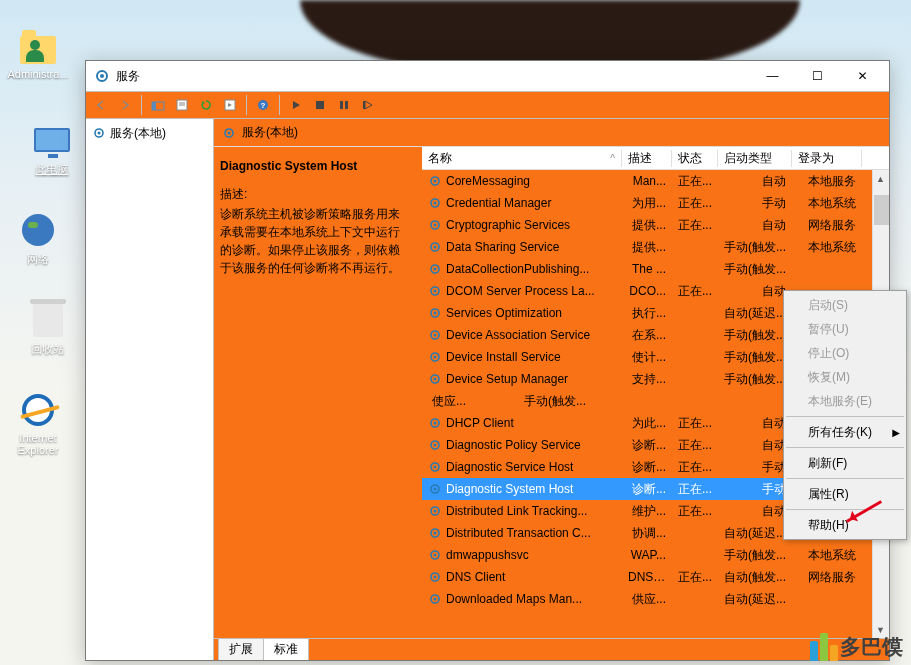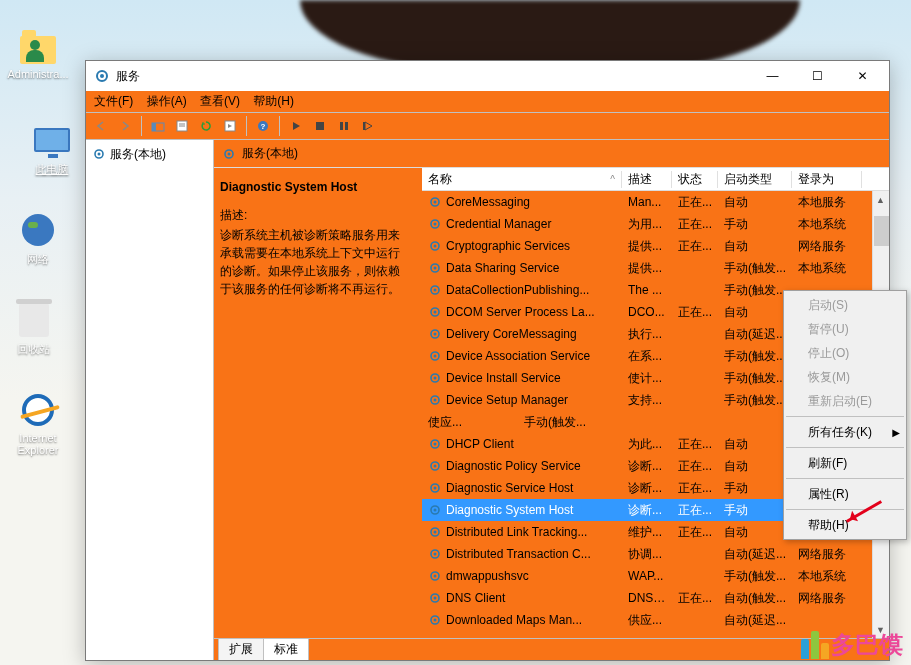--- a/index.html
+++ b/index.html
@@ -31,21 +31,21 @@
 }
 .desktop-icon .ico {
   width: 40px; height: 40px;
   margin: 0 auto 2px;
   display: flex; align-items: center; justify-content: center;
 }
 .desktop-icon .lbl { text-shadow: 0 1px 2px rgba(0,0,0,.6); word-break: break-all; }
 .di-admin { top: 26px; left: 6px; }
 .di-pc    { top: 120px; left: 20px; text-decoration: underline; }
 .di-net   { top: 210px; left: 6px; }
-.di-bin   { top: 300px; left: 2px; }
+.di-bin   { top: 300px; left: 16px; }
 .di-ie    { top: 390px; left: 6px; }
 
 .ico-folder { width:36px;height:28px;background:#ffd76a;border-radius:2px;position:relative;margin-top:8px;}
 .ico-folder:before{content:"";position:absolute;top:-6px;left:2px;width:14px;height:6px;background:#ffd76a;border-radius:2px 2px 0 0;}
 .ico-folder .head{position:absolute;top:4px;left:10px;width:10px;height:10px;background:#2a8a4a;border-radius:50%;}
 .ico-folder .body{position:absolute;top:14px;left:6px;width:18px;height:12px;background:#2a8a4a;border-radius:8px 8px 0 0;}
 .ico-monitor{width:36px;height:24px;border:2px solid #3a78c0;background:#6fb0e8;border-radius:2px;position:relative;}
 .ico-monitor:after{content:"";position:absolute;left:12px;top:24px;width:10px;height:4px;background:#3a78c0;}
 .ico-globe{width:32px;height:32px;border-radius:50%;background:#3a78c0;position:relative;}
 .ico-globe:after{content:"";position:absolute;top:8px;left:6px;width:10px;height:6px;background:#6ab04c;border-radius:3px;}
@@ -108,21 +108,21 @@
   border-bottom:1px solid #dcdcdc;background:#fff;
   font-size:12px;
 }
 .col-headers .ch{padding:0 6px;border-right:1px solid #e0e0e0;white-space:nowrap;overflow:hidden;}
 .ch-name{flex:0 0 200px;display:flex;justify-content:space-between;align-items:center;}
 .ch-desc{flex:0 0 50px;}
 .ch-stat{flex:0 0 46px;}
 .ch-start{flex:0 0 74px;}
 .ch-logon{flex:0 0 70px;}
 .rows{flex:1;overflow-y:auto;overflow-x:hidden;}
-.row{display:flex;height:22px;align-items:center;font-size:12px;cursor:pointer;}
+.row{display:flex;height:22px;align-items:center;font-size:12px;cursor:pointer;text-align:right;}
 .row.selected{background:#3399ff;color:#fff;}
 .row .cell{padding:0 6px;white-space:nowrap;overflow:hidden;text-overflow:ellipsis;}
 .c-name{flex:0 0 200px;display:flex;align-items:center;gap:4px;}
 .c-desc{flex:0 0 50px;}
 .c-stat{flex:0 0 46px;}
 .c-start{flex:0 0 74px;}
 .c-logon{flex:0 0 70px;}
 .gear-icon{width:14px;height:14px;display:inline-block;flex-shrink:0;}
 .scrollbar{width:17px;background:#f0f0f0;border-left:1px solid #dcdcdc;position:absolute;right:0;top:23px;bottom:0;}
 .scroll-thumb{width:15px;height:30px;background:#cdcdcd;margin:1px;position:absolute;top:24px;}
@@ -162,21 +162,21 @@
 .watermark{
   position:absolute;bottom:4px;right:8px;
   display:flex;align-items:center;gap:2px;
   z-index:5;
 }
 .wm-bars{display:flex;gap:2px;align-items:flex-end;}
 .wm-bar{width:8px;border-radius:2px 2px 0 0;}
 .wm-b1{height:20px;background:#2aa0d8;}
 .wm-b2{height:28px;background:#8dc63f;}
 .wm-b3{height:16px;background:#f5a623;}
-.wm-text{font-size:24px;font-weight:bold;color:#ec4899;font-family:"KaiTi","STKaiti",serif;}
+.wm-text{font-size:21px;font-weight:bold;color:#404040;font-family:"KaiTi","STKaiti",serif;}
 
 svg{display:block;}
 </style>
 </head>
 <body>
 
 <div class="hair"></div>
 
 <div class="desktop-icon di-admin">
   <div class="ico">
@@ -220,26 +220,20 @@
           <circle cx="8" cy="8" r="5" fill="none" stroke="#2a7ab0" stroke-width="2"></circle>
           <circle cx="8" cy="8" r="2" fill="#2a7ab0"></circle>
         </svg>
     </span>
     <span class="ttl">服务</span>
     <div class="win-controls">
       <div class="win-btn">—</div>
       <div class="win-btn">☐</div>
       <div class="win-btn close">✕</div>
     </div>
-  </div>
-  <div class="menubar">
-    <span>文件(F)</span>
-    <span>操作(A)</span>
-    <span>查看(V)</span>
-    <span>帮助(H)</span>
   </div>
   <div class="toolbar">
     <div class="tb-btn">
         <svg width="12" height="12" viewBox="0 0 12 12">
           <path d="M8 2L3 6l5 4" fill="none" stroke="#888" stroke-width="1.5"></path>
         </svg>
       </div>
     <div class="tb-btn">
         <svg width="12" height="12" viewBox="0 0 12 12">
           <path d="M4 2l5 4-5 4" fill="none" stroke="#888" stroke-width="1.5"></path>
@@ -435,21 +429,21 @@
                 <div class="cell c-logon"></div>
               </div>
               <div class="row">
                 <div class="cell c-name">
                   <span class="gear-icon">
                     <svg viewBox="0 0 14 14">
                       <circle cx="7" cy="7" r="4" fill="none" stroke="#2a7ab0" stroke-width="1.6"></circle>
                       <circle cx="7" cy="7" r="1.5" fill="#2a7ab0"></circle>
                     </svg>
                   </span>
-                  <span>Delivery CoreMessaging</span>
+                  <span>Services Optimization</span>
                 </div>
                 <div class="cell c-desc">执行...</div>
                 <div class="cell c-stat"></div>
                 <div class="cell c-start">自动(延迟...</div>
                 <div class="cell c-logon"></div>
               </div>
               <div class="row">
                 <div class="cell c-name">
                   <span class="gear-icon">
                     <svg viewBox="0 0 14 14">
@@ -649,21 +643,21 @@
       </div>
     </div>
   </div>
 </div>
 
 <div class="ctx-menu">
   <div class="ctx-item disabled">启动(S)</div>
   <div class="ctx-item disabled">暂停(U)</div>
   <div class="ctx-item disabled">停止(O)</div>
   <div class="ctx-item disabled">恢复(M)</div>
-  <div class="ctx-item disabled">重新启动(E)</div>
+  <div class="ctx-item disabled">本地服务(E)</div>
   <div class="ctx-sep"></div>
   <div class="ctx-item">
     <span>所有任务(K)</span>
     <span class="sub-arrow">▶</span>
   </div>
   <div class="ctx-sep"></div>
   <div class="ctx-item">刷新(F)</div>
   <div class="ctx-sep"></div>
   <div class="ctx-item">属性(R)</div>
   <div class="ctx-sep"></div>

